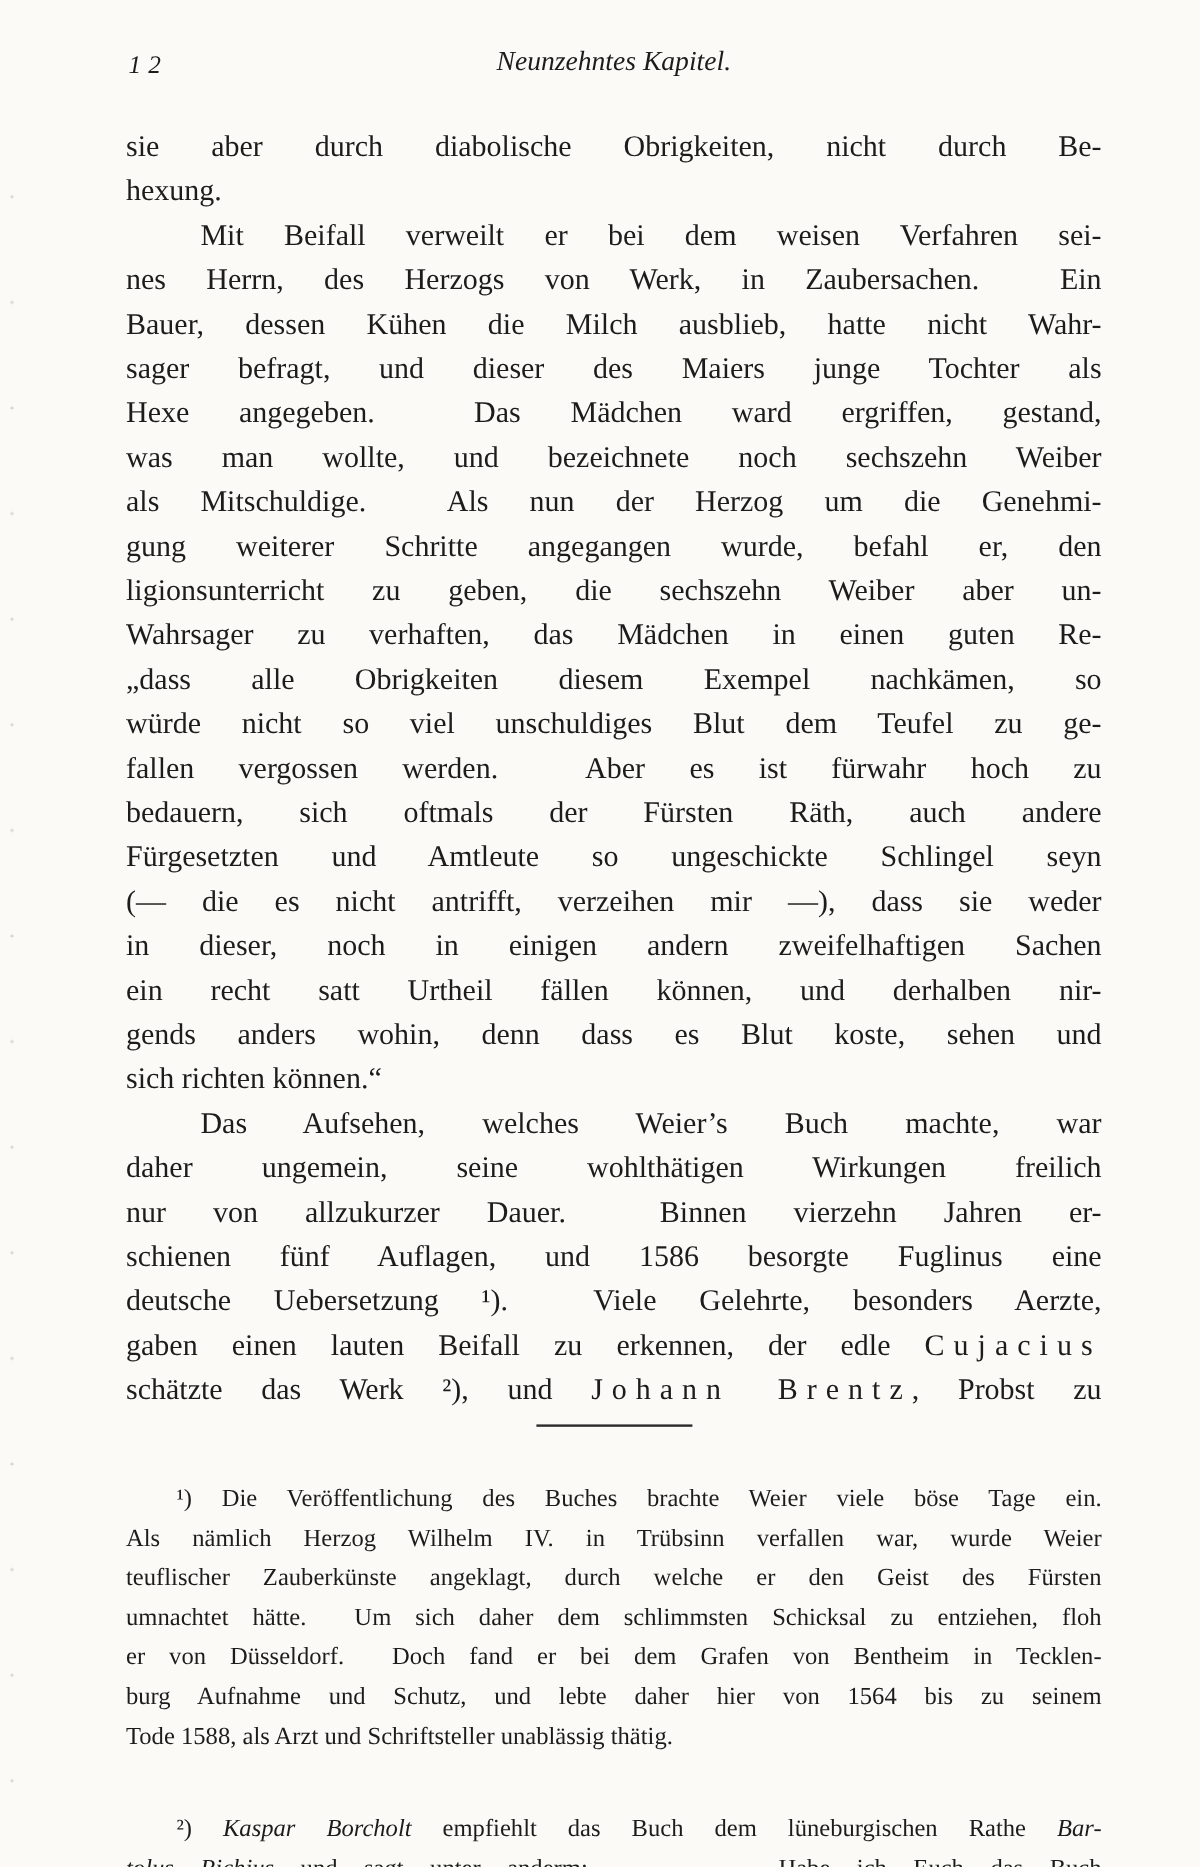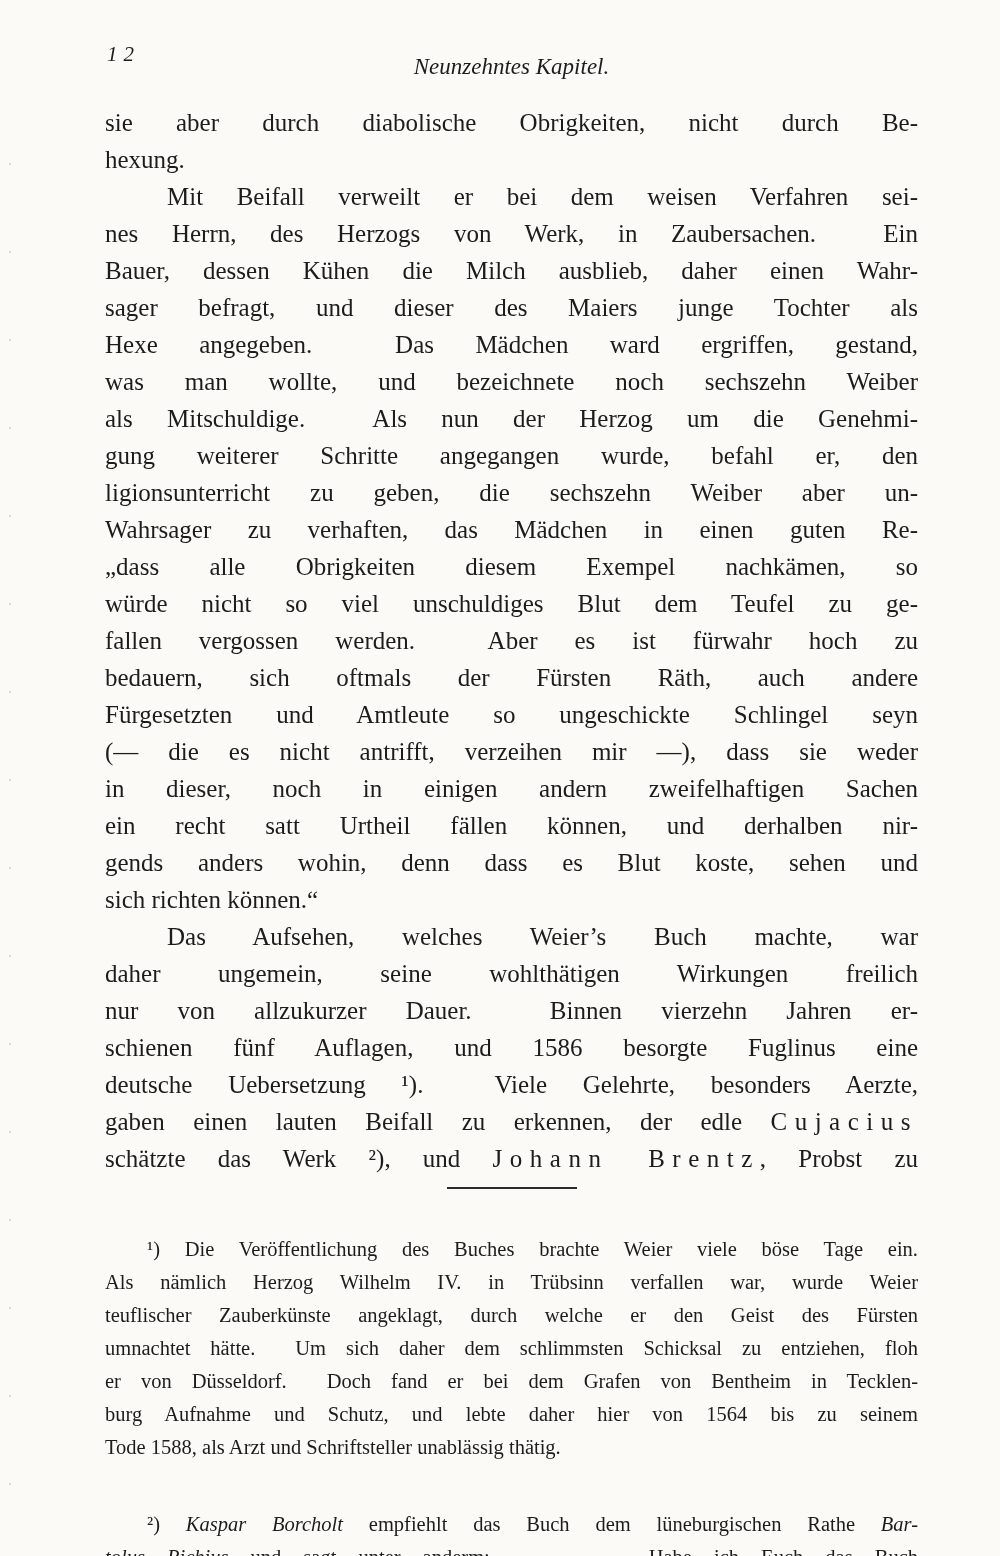--- a/index.html
+++ b/index.html
@@ -25,21 +25,21 @@
     background-size: 6px 88px;
     opacity: 0.35;
     pointer-events: none;
   }
   .pagehead { position: relative; height: 32px; font-style: italic; }
   .page-number {
     position: absolute; left: 2px; top: 4px;
     font-size: 21px; letter-spacing: 6px;
   }
   .chapter-title {
-    position: absolute; left: 0; right: 0; top: 16px;
+    position: absolute; left: 0; right: 0; top: 0;
     text-align: center; font-size: 23px;
   }
   .body-text {
     margin-top: 34px;
     font-size: 25px;
     line-height: 37px;
   }
   .line {
     text-align: justify;
     text-align-last: justify;
@@ -74,21 +74,21 @@
   </header>
 
   <main class="body-text" id="body-container">
       <div>
         <div class="line"><span>sie aber durch diabolische Obrigkeiten, nicht durch Be-</span></div>
         <div class="line flush"><span>hexung.</span></div>
       </div>
       <div>
         <div class="line indent"><span>Mit Beifall verweilt er bei dem weisen Verfahren sei-</span></div>
         <div class="line"><span>nes Herrn, des Herzogs von Werk, in Zaubersachen.  Ein</span></div>
-        <div class="line"><span>Bauer, dessen Kühen die Milch ausblieb, daher einen Wahr-</span></div>
+        <div class="line"><span>Bauer, dessen Kühen die Milch ausblieb, hatte nicht Wahr-</span></div>
         <div class="line"><span>sager befragt, und dieser des Maiers junge Tochter als</span></div>
         <div class="line"><span>Hexe angegeben.  Das Mädchen ward ergriffen, gestand,</span></div>
         <div class="line"><span>was man wollte, und bezeichnete noch sechszehn Weiber</span></div>
         <div class="line"><span>als Mitschuldige.  Als nun der Herzog um die Genehmi-</span></div>
         <div class="line"><span>gung weiterer Schritte angegangen wurde, befahl er, den</span></div>
         <div class="line"><span>ligionsunterricht zu geben, die sechszehn Weiber aber un-</span></div>
         <div class="line"><span>Wahrsager zu verhaften, das Mädchen in einen guten Re-</span></div>
         <div class="line"><span>„dass alle Obrigkeiten diesem Exempel nachkämen, so</span></div>
         <div class="line"><span>würde nicht so viel unschuldiges Blut dem Teufel zu ge-</span></div>
         <div class="line"><span>fallen vergossen werden.  Aber es ist fürwahr hoch zu</span></div>

